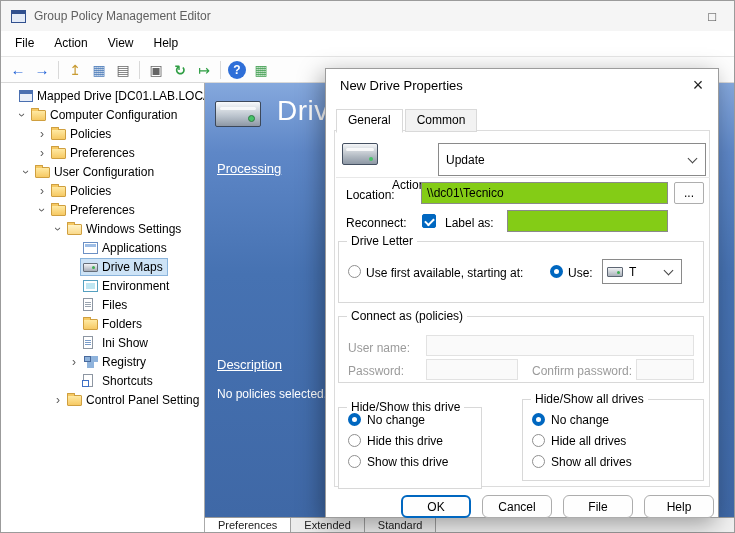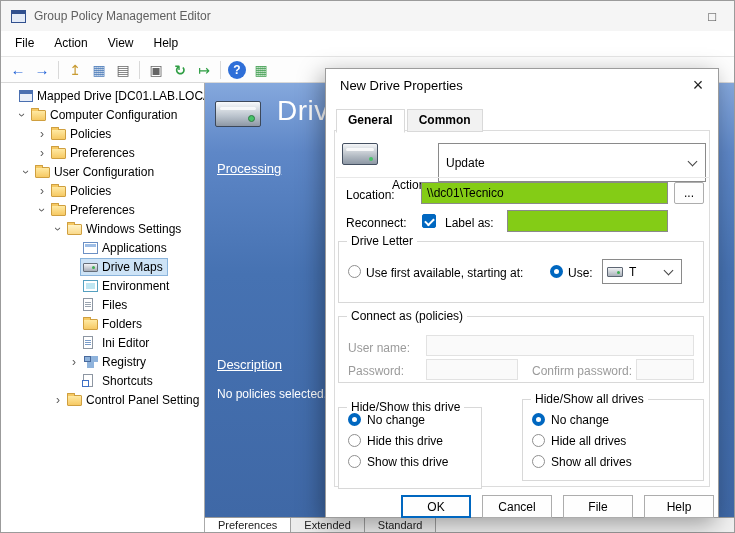--- a/index.html
+++ b/index.html
@@ -64,31 +64,31 @@
   .pane-desc{position:absolute;left:12px;top:304px;font-size:12px;color:#fff;white-space:nowrap;}
   .view-tabs{height:15px;background:#f0f0f0;border-top:1px solid #9a9a9a;display:flex;align-items:stretch;font-size:11px;flex:none;}
   .view-tab{padding:0 13px;display:flex;align-items:center;background:#ececec;border-right:1px solid #9f9f9f;color:#222;}
   .view-tab.active{background:#fff;border-right:1px solid #9f9f9f;}
 
   
   .dialog{position:absolute;left:325px;top:68px;width:394px;height:450px;background:#fff;border:1px solid #9c9c9c;box-shadow:-4px 6px 22px rgba(0,0,0,.35);z-index:10;}
   .d-title{position:absolute;left:14px;top:0;height:34px;line-height:34px;font-size:13px;}
   .d-close{position:absolute;right:8px;top:6px;width:24px;height:22px;text-align:center;line-height:20px;font-size:18px;color:#222;}
   .d-tabs{position:absolute;left:10px;top:40px;display:flex;z-index:3;}
-  .dtab{padding:3px 11px 4px;border:1px solid #d9d9d9;background:#f2f2f2;font-size:12px;margin-right:2px;font-weight:bold;}
+  .dtab{padding:3px 11px 4px;border:1px solid #d9d9d9;background:#f2f2f2;font-size:12px;margin-right:2px;}
   .dtab.active{background:#fff;border-bottom-color:#fff;margin-bottom:-1px;}
   .tab-page{position:absolute;left:8px;top:61px;right:8px;bottom:30px;border:1px solid #dcdcdc;background:#fff;}
   .dlabel{position:absolute;font-size:12px;white-space:nowrap;}
   .dlabel.gray{color:#9b9b9b;}
   .d-drive{position:absolute;left:16px;top:74px;width:36px;height:22px;background:linear-gradient(180deg,#f4f6f8,#aeb6bf 65%,#8e98a5);border:1px solid #445061;border-radius:2px;}
   .d-drive::before{content:'';position:absolute;left:3px;right:3px;top:4px;height:3px;background:rgba(255,255,255,.8);border-radius:2px;}
   .d-drive::after{content:'';position:absolute;right:4px;bottom:3px;width:4px;height:4px;border-radius:50%;background:#47c268;}
   .combo{position:absolute;background:#fff;border:1px solid #8a8a8a;display:flex;align-items:center;font-size:12px;padding-left:7px;}
   .combo::after{content:'';position:absolute;right:9px;top:50%;margin-top:-5px;width:6px;height:6px;border-right:1px solid #444;border-bottom:1px solid #444;transform:rotate(45deg);}
-  .c-action{left:112px;top:74px;width:268px;height:39px;}
+  .c-action{left:112px;top:74px;width:268px;height:33px;}
   .sep1{position:absolute;left:10px;top:108px;width:374px;height:1px;background:#e8e8e8;}
   .l-action{left:66px;top:81px;margin-top:28px;}
   .l-location{left:20px;top:119px;}
   .dinput{position:absolute;border:1px solid #8a8a8a;background:#84cc16;font-family:"Liberation Sans",sans-serif;font-size:12px;padding:0 5px;}
   .dinput.disabled{background:#fafafa;border-color:#e2e2e2;}
   .i-location{left:95px;top:113px;width:247px;height:22px;}
   .b-browse{position:absolute;left:348px;top:113px;width:30px;height:22px;background:#fdfdfd;border:1px solid #adadad;border-radius:2px;font-size:12px;}
   .l-reconnect{left:20px;top:147px;}
   .checkbox{position:absolute;width:14px;height:14px;border:1px solid #8f8f8f;background:#fff;border-radius:2px;}
   .checkbox.checked{background:#0067c0;border-color:#0067c0;}
@@ -111,21 +111,21 @@
   .l-user{left:22px;top:272px;}   .i-user{left:100px;top:266px;width:268px;height:21px;}
   .l-pass{left:22px;top:295px;}   .i-pass{left:100px;top:290px;width:92px;height:21px;}
   .l-confirm{left:206px;top:295px;} .i-confirm{left:310px;top:290px;width:58px;height:21px;}
   .g-this{left:12px;top:321px;width:144px;height:82px;margin-top:17px;}
   .g-all{left:196px;top:330px;width:182px;height:82px;}
   .opts{position:absolute;display:flex;flex-direction:column;}
   .opts-this{left:22px;top:340px;}
   .opts-all{left:206px;top:340px;}
   .radio-row{display:flex;align-items:center;gap:6px;height:21px;font-size:12px;white-space:nowrap;}
   .d-buttons{position:absolute;left:75px;top:426px;display:flex;gap:11px;}
-  .dbtn{width:70px;height:23px;background:#fefefe;border:1px solid #adadad;border-radius:0;font-family:"Liberation Sans",sans-serif;font-size:12px;}
+  .dbtn{width:70px;height:23px;background:#fefefe;border:1px solid #adadad;border-radius:6px;font-family:"Liberation Sans",sans-serif;font-size:12px;}
   .dbtn.default{border:2px solid #0067c0;}
 </style>
 </head>
 <body>
 
 <div class="window">
   <div class="titlebar">
     <span class="app-icon"></span>
     <span class="title-text">Group Policy Management Editor</span>
     <span class="max-btn">□</span>
@@ -241,21 +241,21 @@
           <span class="expander none"></span>
           <span class="row-hl">
             <span class="ticon icon-folder"></span>
             <span class="tree-label">Folders</span>
           </span>
         </div>
         <div class="tree-row" style="padding-left: 67px;">
           <span class="expander none"></span>
           <span class="row-hl">
             <span class="ticon icon-ini"></span>
-            <span class="tree-label">Ini Editor</span>
+            <span class="tree-label">Ini Show</span>
           </span>
         </div>
         <div class="tree-row" style="padding-left: 67px;">
           <span class="expander right">›</span>
           <span class="row-hl">
             <span class="ticon icon-registry"></span>
             <span class="tree-label">Registry</span>
           </span>
         </div>
         <div class="tree-row" style="padding-left: 67px;">

